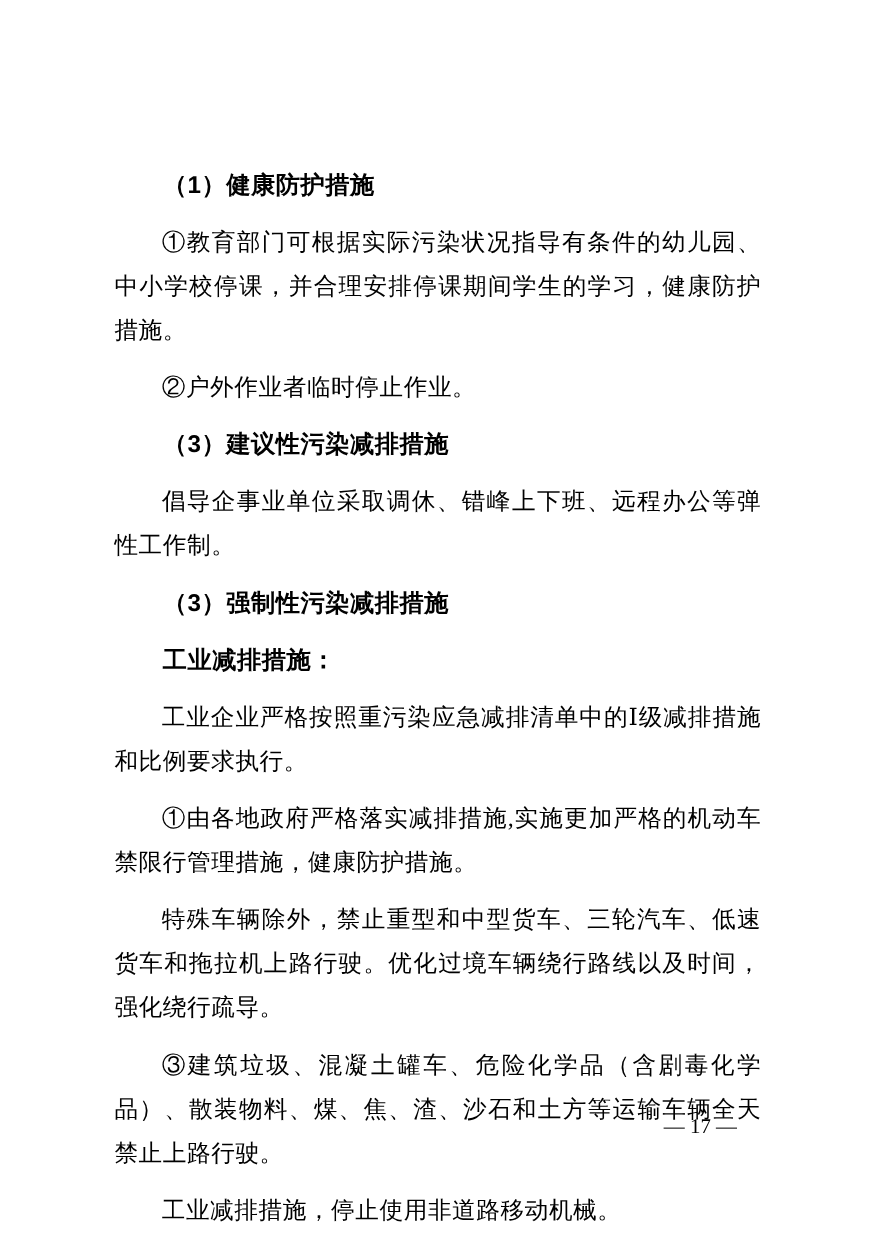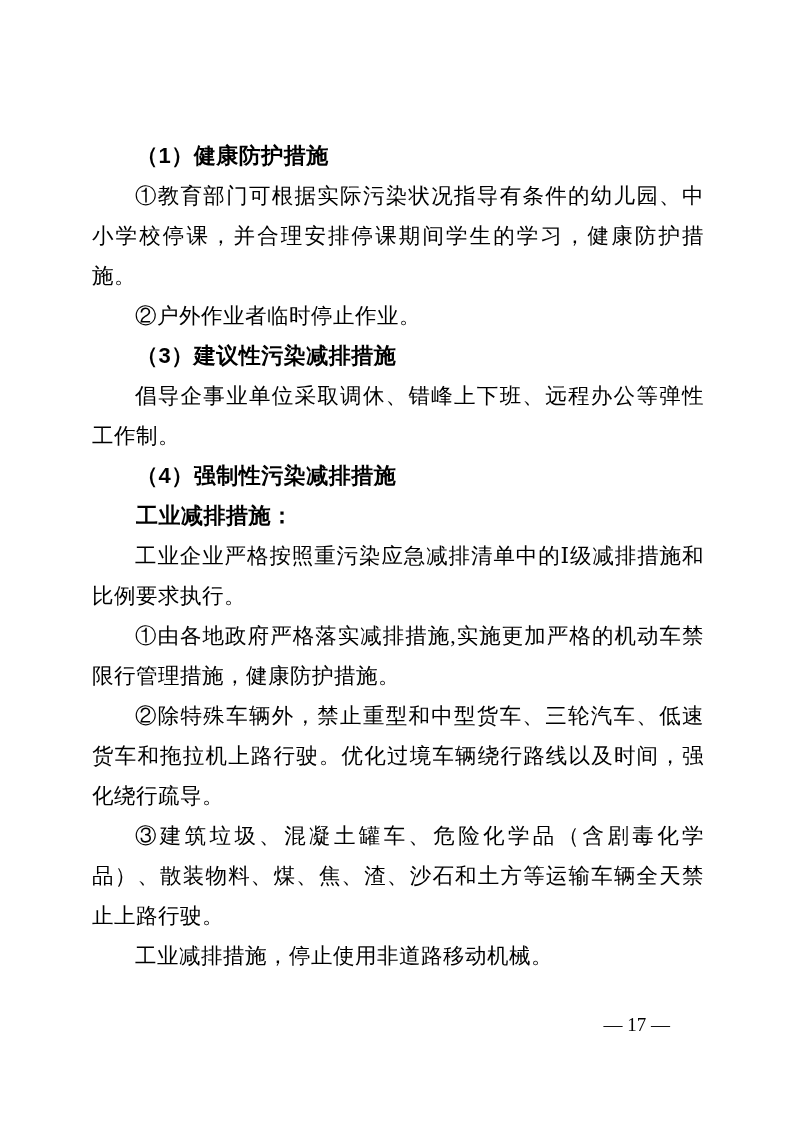--- a/index.html
+++ b/index.html
@@ -15,21 +15,21 @@
     overflow: hidden;
     color: #000000;
   }
   .content {
     position: absolute;
     top: 136px;
     left: 92px;
     width: 612px;
   }
   .content p {
-    margin: 0;
+    margin: 12px;
     padding: 0;
     font-size: 21.5px;
     line-height: 40px;
     text-indent: 2em;
     text-align: justify;
     letter-spacing: 0.5px;
     word-break: break-all;
   }
   .para-heading {
     font-family: "Liberation Sans", "DejaVu Sans", sans-serif;
@@ -55,22 +55,22 @@
 </head>
 <body>
 
 <div class="page">
   <div class="content">
     <p class="para-heading">（1）健康防护措施</p>
     <p class="para-body">①教育部门可根据实际污染状况指导有条件的幼儿园、中小学校停课，并合理安排停课期间学生的学习，健康防护措施。</p>
     <p class="para-body">②户外作业者临时停止作业。</p>
     <p class="para-heading">（3）建议性污染减排措施</p>
     <p class="para-body">倡导企事业单位采取调休、错峰上下班、远程办公等弹性工作制。</p>
-    <p class="para-heading">（4）强制性污染减排措施</p>
+    <p class="para-heading">（3）强制性污染减排措施</p>
     <p class="para-heading">工业减排措施：</p>
     <p class="para-body">工业企业严格按照重污染应急减排清单中的Ⅰ级减排措施和比例要求执行。</p>
     <p class="para-body">①由各地政府严格落实减排措施,实施更加严格的机动车禁限行管理措施，健康防护措施。</p>
-    <p class="para-body">②除特殊车辆外，禁止重型和中型货车、三轮汽车、低速货车和拖拉机上路行驶。优化过境车辆绕行路线以及时间，强化绕行疏导。</p>
+    <p class="para-body">特殊车辆除外，禁止重型和中型货车、三轮汽车、低速货车和拖拉机上路行驶。优化过境车辆绕行路线以及时间，强化绕行疏导。</p>
     <p class="para-body">③建筑垃圾、混凝土罐车、危险化学品（含剧毒化学品）、散装物料、煤、焦、渣、沙石和土方等运输车辆全天禁止上路行驶。</p>
     <p class="para-body">工业减排措施，停止使用非道路移动机械。</p>
   </div>
   <div class="page-number">— 17 —</div>
 </div>
 
 </body></html>

